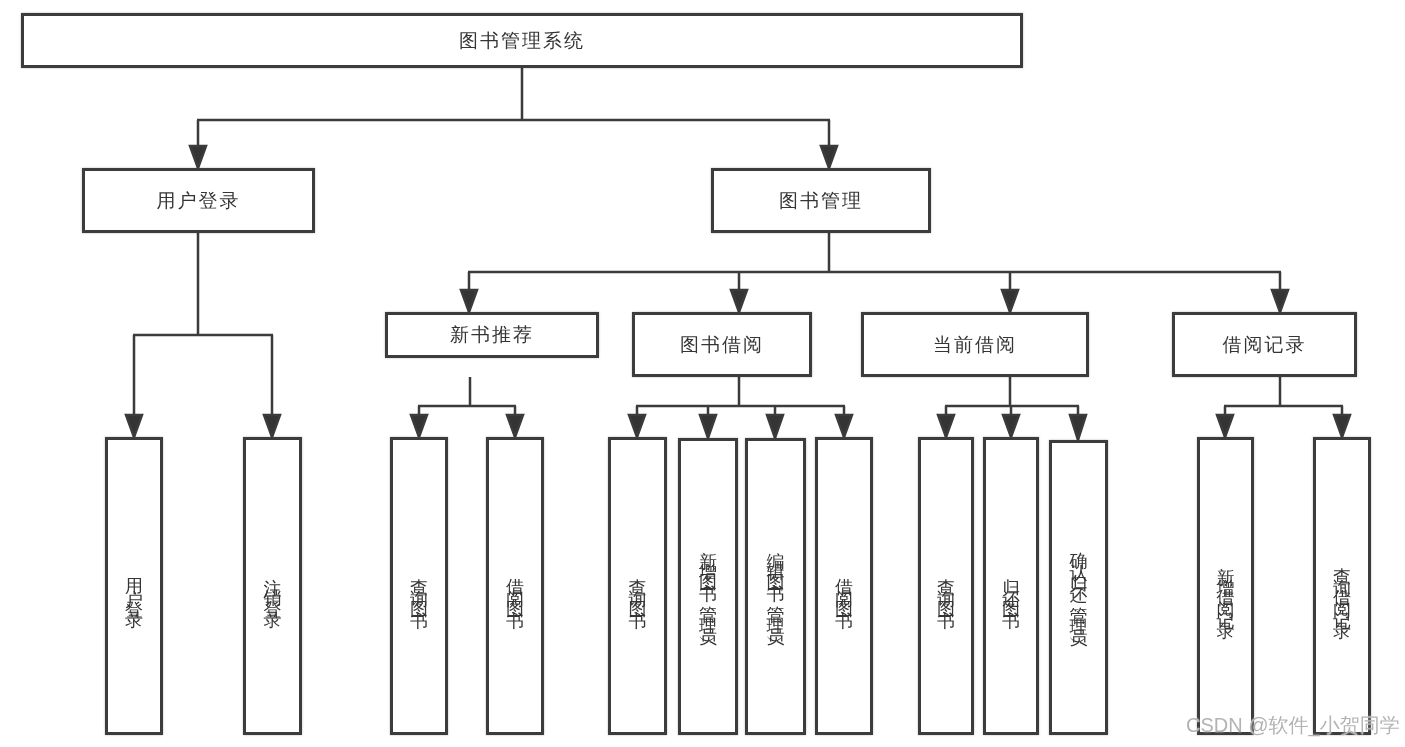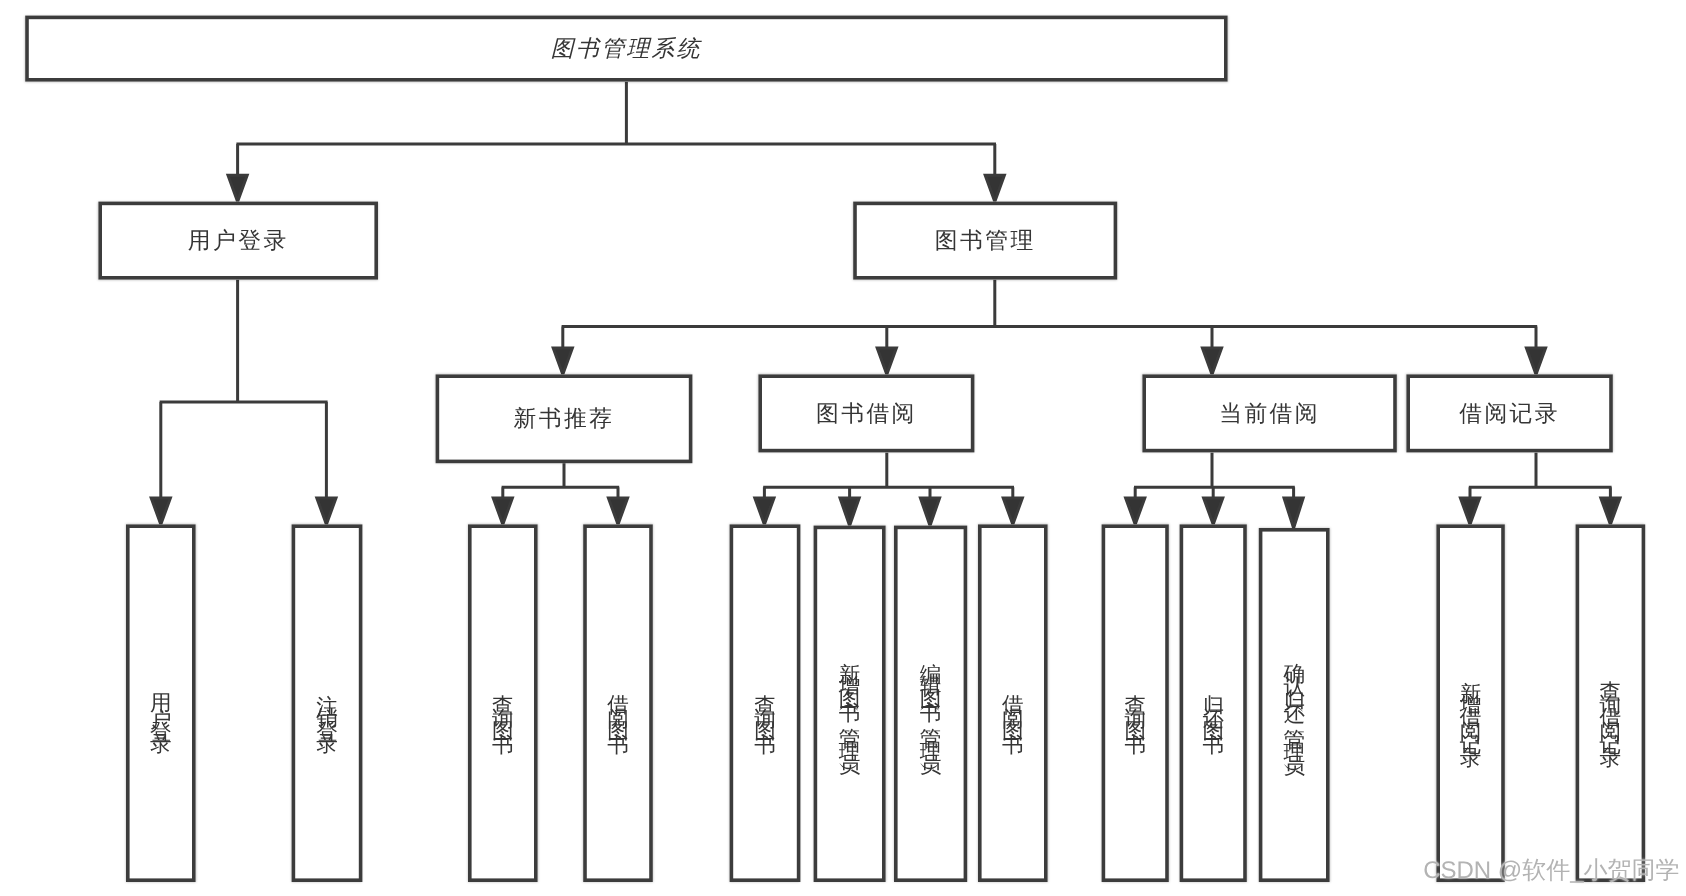--- a/index.html
+++ b/index.html
@@ -25,21 +25,21 @@
     font-size:19px;
     letter-spacing:2px;
     white-space:nowrap;
   }
   .leaf span{
     writing-mode:vertical-rl;
     font-size:18px;
     letter-spacing:11px;
     line-height:1;
   }
-  .title-box span{font-size:19px;font-style:italic;}
+  .title-box span{font-size:19px;}
   .watermark{
     position:absolute;
     left:1186px;top:712px;
     z-index:3;
     font-size:20px;
     color:#b3b3b3;
     text-shadow:0 0 2px #ffffff;
     white-space:nowrap;
   }
 </style>
@@ -104,30 +104,30 @@
     <span>图书管理系统</span>
   </div>
 
   <div class="box" style="left:82px;top:168px;width:233px;height:65px">
     <span>用户登录</span>
   </div>
   <div class="box" style="left:711px;top:168px;width:220px;height:65px">
     <span>图书管理</span>
   </div>
 
-  <div class="box" style="left:363px;top:312px;width:214px;height:74px">
+  <div class="box" style="left:385px;top:312px;width:214px;height:46px">
     <span>新书推荐</span>
   </div>
   <div class="box" style="left:632px;top:312px;width:180px;height:65px">
     <span>图书借阅</span>
   </div>
-  <div class="box" style="left:952px;top:312px;width:212px;height:65px">
+  <div class="box" style="left:861px;top:312px;width:228px;height:65px">
     <span>当前借阅</span>
   </div>
-  <div class="box" style="left:1172px;top:312px;width:172px;height:65px">
+  <div class="box" style="left:1172px;top:312px;width:185px;height:65px">
     <span>借阅记录</span>
   </div>
 
   <div class="box leaf" style="left:105px;top:437px;width:58px;height:298px">
     <span>用户登录</span>
   </div>
   <div class="box leaf" style="left:243px;top:437px;width:59px;height:298px">
     <span>注销登录</span>
   </div>
 

